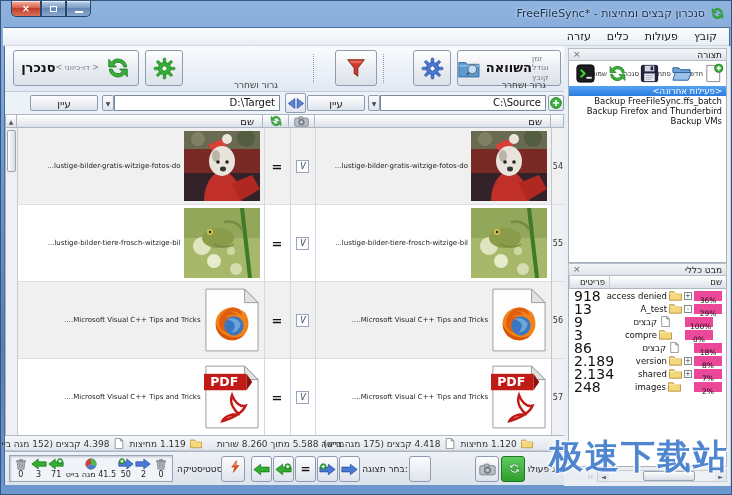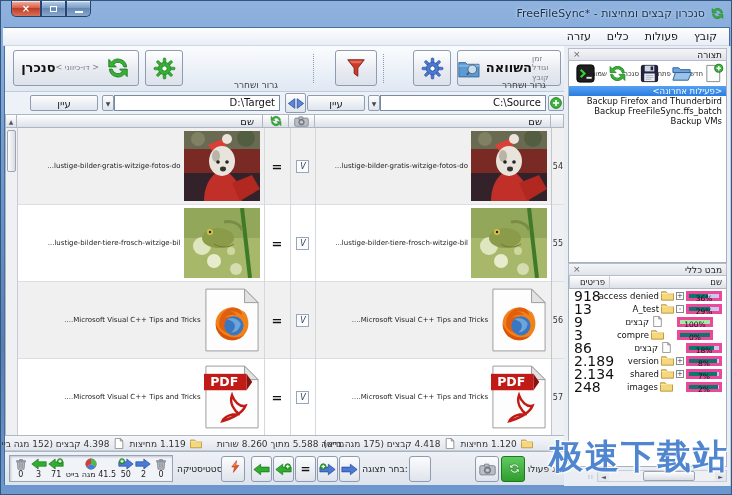--- a/index.html
+++ b/index.html
@@ -104,21 +104,21 @@
   .cfg-btn{width:31px;display:flex;flex-direction:row;align-items:center;gap:0;}
   .cfg-btn .ic svg{width:21px;height:21px;}
   .cfg-lbl{font-size:7px;color:#333;white-space:nowrap;}
   .cfg-item{font-size:8.5px;direction:rtl;text-align:right;padding:0 4px;height:10px;line-height:10px;color:#111;white-space:nowrap;overflow:hidden;}
   .cfg-item.sel{background:linear-gradient(#55a0f2,#2a7de0);color:#fff;}
   .ovhead-cols{display:flex;direction:rtl;height:13px;}
   .ovcol{background:linear-gradient(#ffffff,#dce0e8);border-bottom:1px solid #aeb6c2;border-left:1px solid #c6ccd6;
     font-size:8.5px;color:#222;display:flex;align-items:center;padding:0 4px;}
   .ovcol.name{flex:1;justify-content:flex-start;} .ovcol.items{width:40px;}
   .ov-row{position:relative;height:13px;display:flex;direction:rtl;align-items:center;gap:2px;padding-left:40px;}
-  .ov-bar{position:relative;width:36px;height:10px;border:3px solid #ec4899;background:#0f766e;flex:none;}
+  .ov-bar{position:relative;width:28px;height:10px;border:5px solid #ec4899;background:#0f766e;flex:none;}
   .ov-fill{position:absolute;right:0;top:0;bottom:0;background:#c9c9f0;}
   .ov-fill.g{background:#a9e6a9;}
   .ov-pct{position:absolute;inset:0;font-size:7.5px;text-align:center;line-height:10px;color:#111;direction:ltr;}
   .ov-exp{width:8px;height:8px;border:1px solid #808890;background:#fff;font-size:7px;line-height:7px;text-align:center;color:#333;flex:none;}
   .ov-exp-sp{width:9px;flex:none;}
   .ov-row .ti{width:13px;height:11px;flex:none;} .ov-row .ti svg{width:13px;height:11px;}
   .ov-name{font-size:8.5px;color:#111;white-space:nowrap;}
   .ov-count{position:absolute;left:5px;font-size:14px;color:#111;direction:ltr;}
   .hscroll{position:absolute;left:33px;top:424px;width:130px;height:12px;background:#eef0f3;border:1px solid #c8ccd4;display:flex;direction:ltr;align-items:stretch;}
   .harrow{width:11px;font-size:6px;color:#556;display:flex;align-items:center;justify-content:center;background:#e4e7ec;}
@@ -678,22 +678,22 @@
                   <rect x="2" y="2" width="18" height="18" rx="3" fill="#1d1d1d" stroke="#000"></rect>
                   <path d="M6 7l4 4-4 4" fill="none" stroke="#35d435" stroke-width="2.2"></path>
                   <path d="M12 15.5h5.5" stroke="#e8e8e8" stroke-width="2"></path>
                 </svg>
               </span>
               <span class="cfg-lbl"></span>
             </div>
           </div>
         <div id="config-list" style="margin-top:2px;">
             <div class="cfg-item sel">&lt;פעילות אחרונה&gt;</div>
+            <div class="cfg-item">Backup FreeFileSync.ffs_batch</div>
             <div class="cfg-item">Backup Firefox and Thunderbird</div>
-            <div class="cfg-item">Backup FreeFileSync.ffs_batch</div>
             <div class="cfg-item">Backup VMs</div>
           </div>
       </div>
       <div class="phead" style="top:217px;">
         <span>מבט כללי</span>
         <span class="x">×</span>
       </div>
       <div class="whitebox" style="top:230px;height:191px;">
         <div class="ovhead-cols">
           <div class="ovcol name">שם</div>

